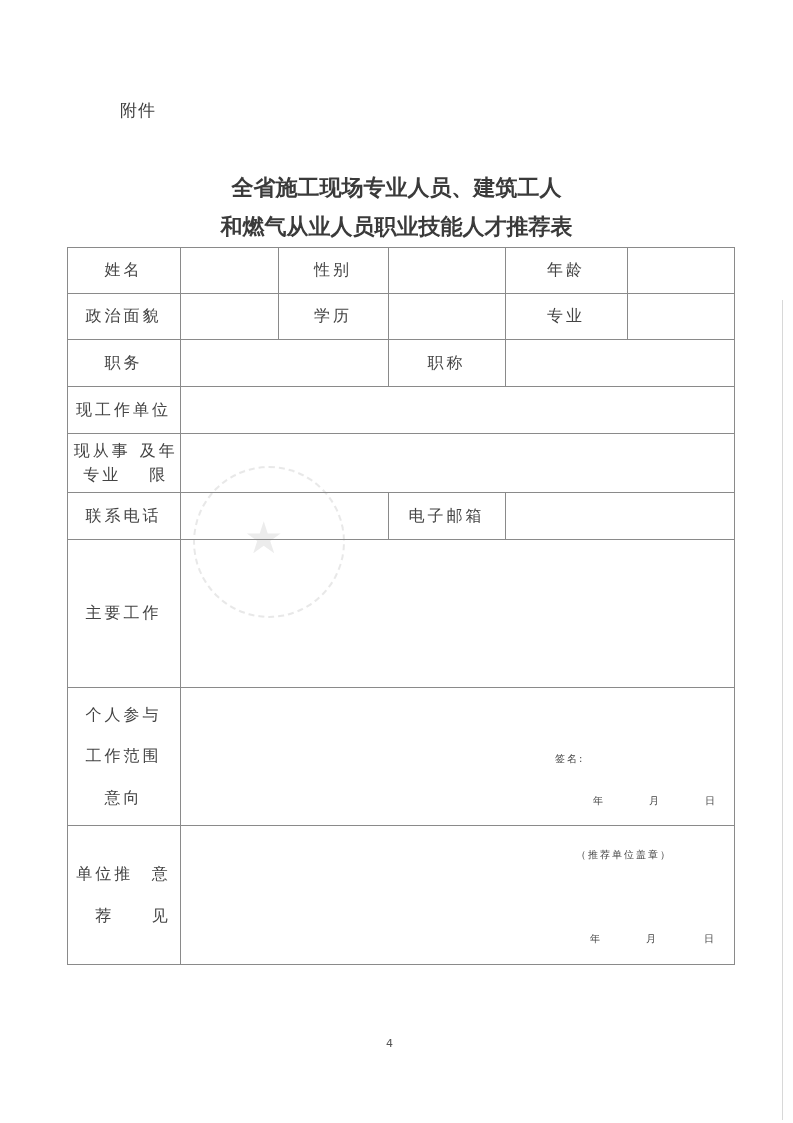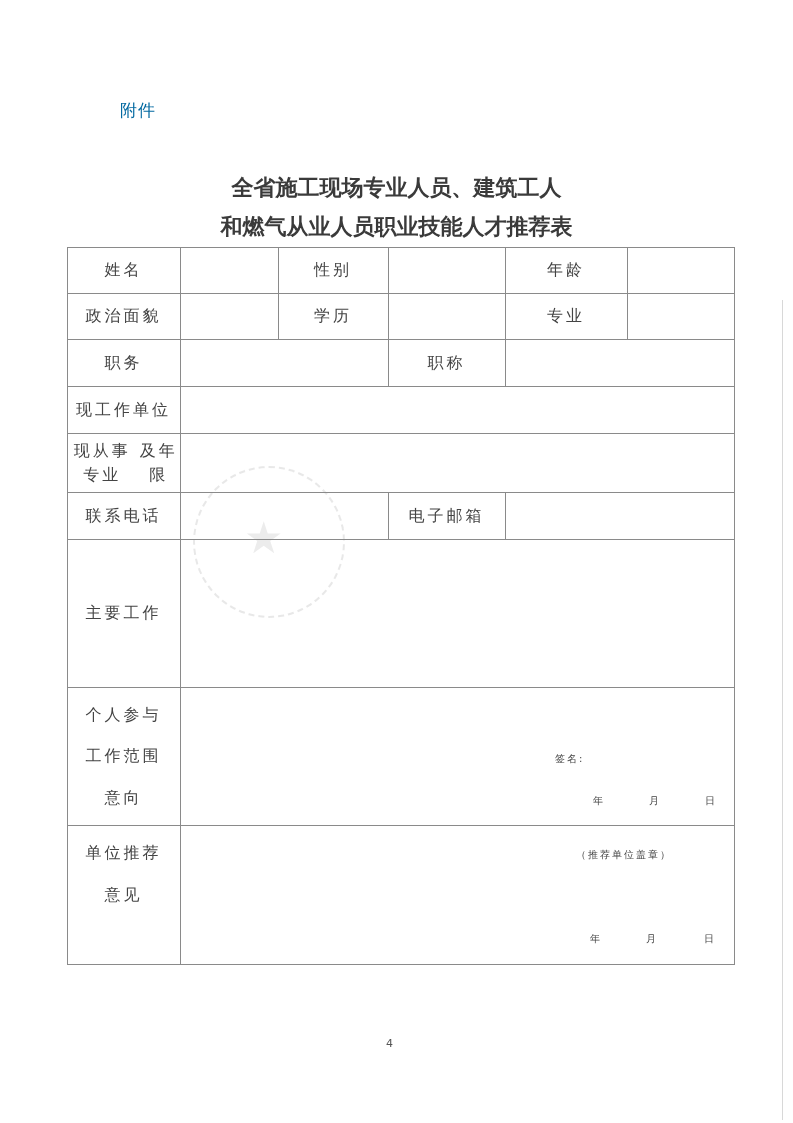--- a/index.html
+++ b/index.html
@@ -1,19 +1,19 @@
 <!DOCTYPE html>
 <html><head>
   <meta charset="utf-8">
   <style>
     html, body { margin: 0; padding: 0; background: #ffffff; }
     body { width: 793px; height: 1123px; position: relative; overflow: hidden;
            font-family: "DejaVu Serif", "Liberation Serif", serif; color: #3a3a3a; }
     .abs { position: absolute; }
-    .attach { left: 120px; top: 99px; font-size: 17px; font-family: "DejaVu Sans", sans-serif; color: #0369a1; letter-spacing: 1px; }
+    .attach { left: 120px; top: 99px; font-size: 17px; font-family: "DejaVu Sans", sans-serif; color: #404040; letter-spacing: 1px; }
     .title { left: 0; width: 793px; text-align: center; font-size: 22px; font-weight: bold; color: #3a3a3a;
              font-family: "DejaVu Serif", "Liberation Serif", serif; letter-spacing: 0px; }
     .t1 { top: 173px; }
     .t2 { top: 212px; }
     .hline { position: absolute; height: 0; border-top: 1.2px solid #8a8a8a; }
     .vline { position: absolute; width: 0; border-left: 1.2px solid #8a8a8a; }
     .cell { position: absolute; display: flex; align-items: center; justify-content: center; text-align: center;
             font-size: 16px; color: #444; letter-spacing: 3px; line-height: 1.45; font-family: "DejaVu Sans", sans-serif; }
     .tall { line-height: 2.6; }
     .note { position: absolute; font-size: 10px; color: #444; font-family: "DejaVu Sans", sans-serif; }
@@ -100,21 +100,21 @@
     <span>个人参与</span>
     <span>工作范围</span>
     <span>意向</span>
   </div>
   <div class="abs" style="left:180px;top:687px;width:554px;height:138px"></div>
   <div class="note" style="left:555px;top:752px;letter-spacing:2px">签名:</div>
   <div class="note" style="left:593px;top:794px">年</div>
   <div class="note" style="left:649px;top:794px">月</div>
   <div class="note" style="left:705px;top:794px">日</div>
 
-  <div class="cell tall" style="left:67px;top:804px;width:113px;height:139px;flex-direction:column">
+  <div class="cell tall" style="left:67px;top:825px;width:113px;height:139px;flex-direction:row">
     <span>单位推荐</span>
     <span>意见</span>
   </div>
   <div class="abs" style="left:180px;top:825px;width:554px;height:139px"></div>
   <div class="note" style="left:576px;top:848px;letter-spacing:2px">（推荐单位盖章）</div>
   <div class="note" style="left:590px;top:932px">年</div>
   <div class="note" style="left:646px;top:932px">月</div>
   <div class="note" style="left:704px;top:932px">日</div>
 </div>
 

